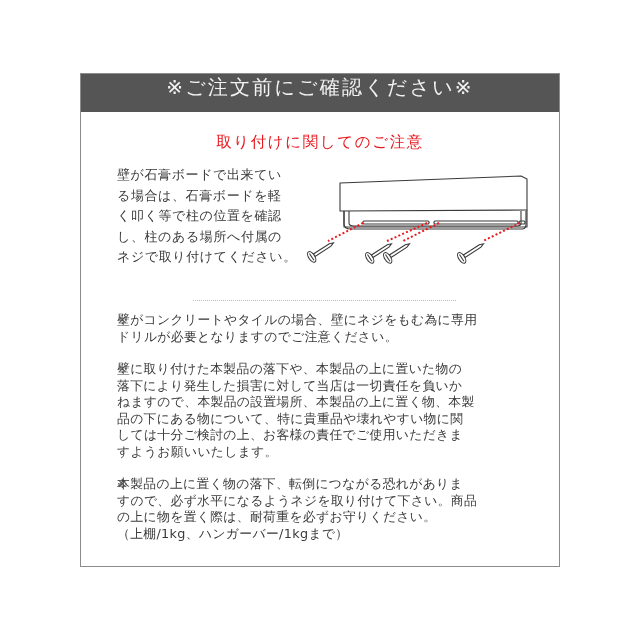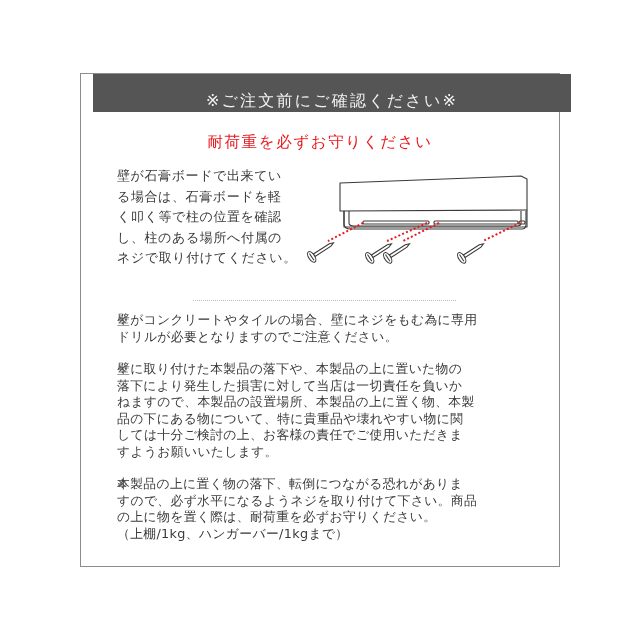--- a/index.html
+++ b/index.html
@@ -1,46 +1,46 @@
 <!DOCTYPE html>
 <html><head>
 <meta charset="utf-8">
 <style>
   html, body { margin: 0; padding: 0; background: #ffffff; }
   body { width: 640px; height: 640px; position: relative; overflow: hidden;
          font-family: "DejaVu Sans", "Liberation Sans", sans-serif; color: #3a3a3a; }
   .frame { position: absolute; left: 80px; top: 73px; width: 478px; height: 492px;
            border: 1px solid #8c8c8c; box-sizing: content-box; background: #fff; }
-  .header { position: absolute; left: 12px; top: 0; width: 478px; height: 38px;
-            background: #555555; color: #f2f2f2; font-size: 16px; letter-spacing: 2.2px;
-            display: flex; align-items: flex-end; justify-content: center; }
+  .header { position: absolute; left: 0; top: 0; width: 478px; height: 38px;
+            background: #555555; color: #f2f2f2; font-size: 20px; letter-spacing: 2.2px;
+            display: flex; align-items: flex-start; justify-content: center; }
   .title { position: absolute; left: 0; top: 58px; width: 478px; text-align: center;
            color: #e8191e; font-size: 15.5px; letter-spacing: 1.6px; }
   .intro { position: absolute; left: 36px; top: 92px; width: 180px; font-size: 13px;
-           line-height: 20.5px; letter-spacing: 0.6px; color: #3a3a3a; white-space: pre-line; }
+           line-height: 20.5px; letter-spacing: 0.6px; color: #3a3a3a; white-space: pre-line; font-family: Liberation Mono, monospace; }
   .figure { position: absolute; left: 210px; top: 95px; width: 260px; height: 105px; }
   .divider { position: absolute; left: 112px; top: 226px; width: 263px; height: 0;
              border-top: 1px dotted #bdbdbd; }
   .note { position: absolute; left: 36px; width: 420px; font-size: 12.8px;
           line-height: 16.6px; letter-spacing: 0.35px; color: #3a3a3a; }
   .note .mark { position: absolute; left: 0; top: 0; color: #555; }
   .note .body { white-space: pre-line; }
   .n1 { top: 238px; }
   .n2 { top: 287px; }
   .n3 { top: 402px; }
 </style>
 </head>
 <body>
 
 <div class="frame">
   <div class="header">
     <span>※ご注文前にご確認ください※</span>
   </div>
 
-  <div class="title">耐荷重を必ずお守りください</div>
+  <div class="title">取り付けに関してのご注意</div>
 
   <div class="intro">壁が石膏ボードで出来てい
 る場合は、石膏ボードを軽
 く叩く等で柱の位置を確認
 し、柱のある場所へ付属の
 ネジで取り付けてください。</div>
 
   <div class="figure">
     <svg width="260" height="105" viewBox="0 0 260 105" xmlns="http://www.w3.org/2000/svg">
 

